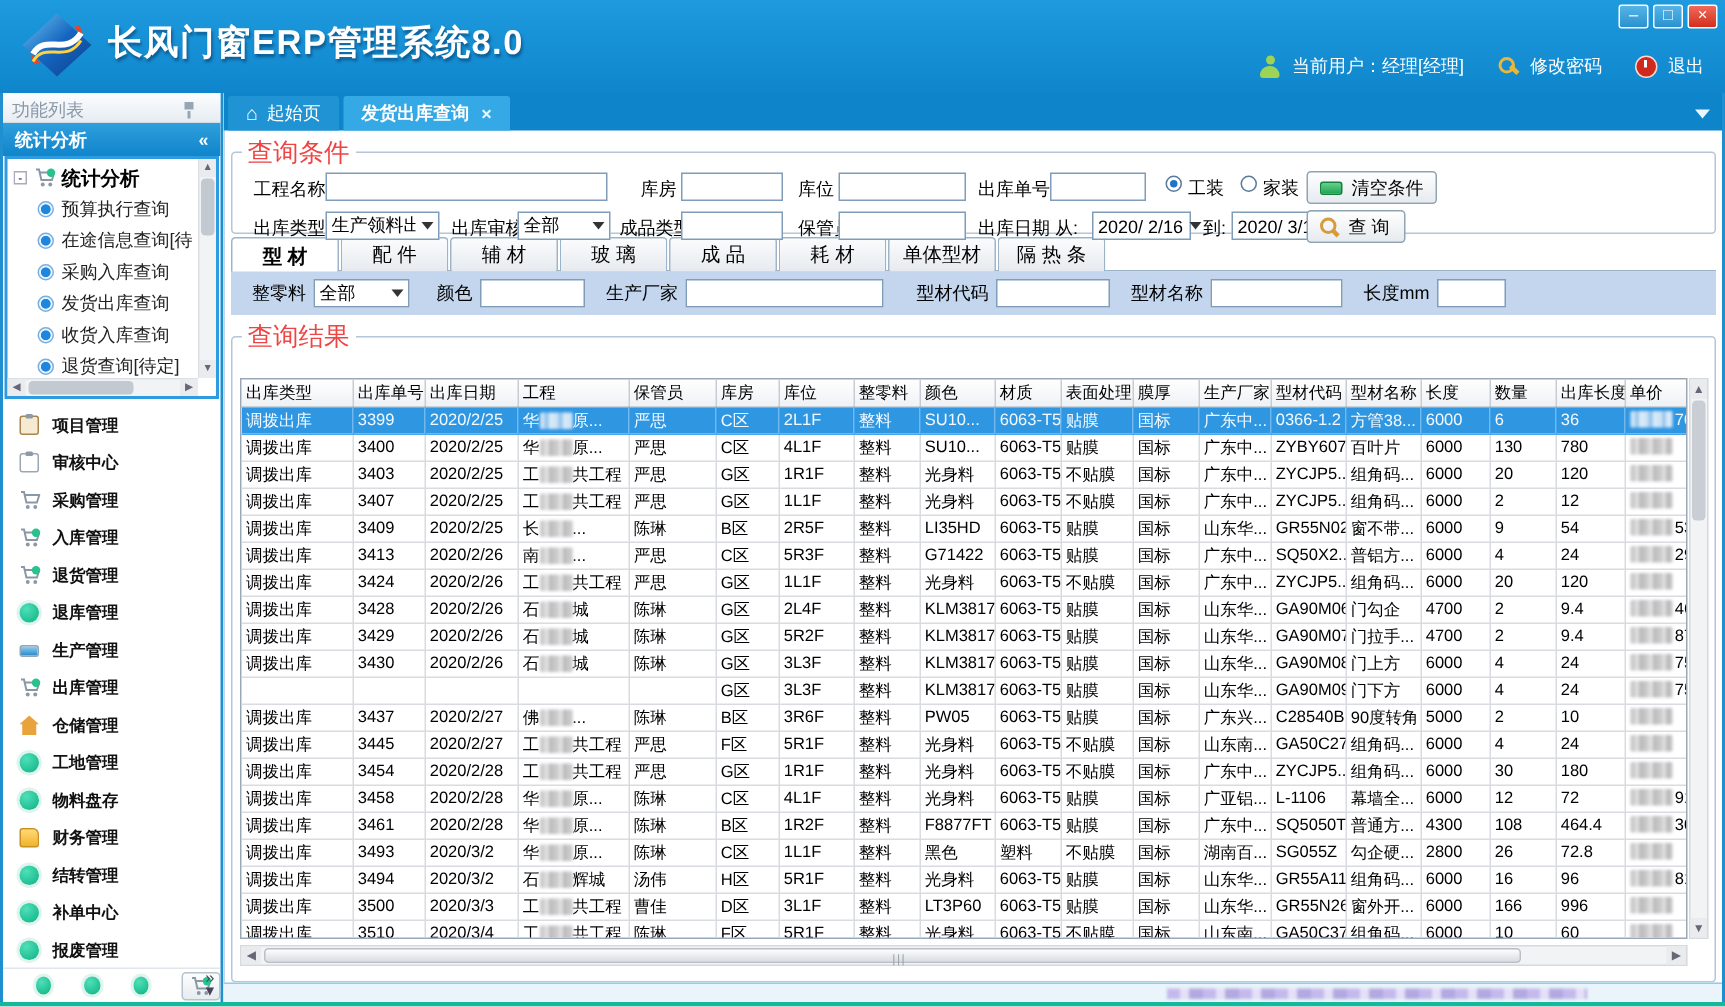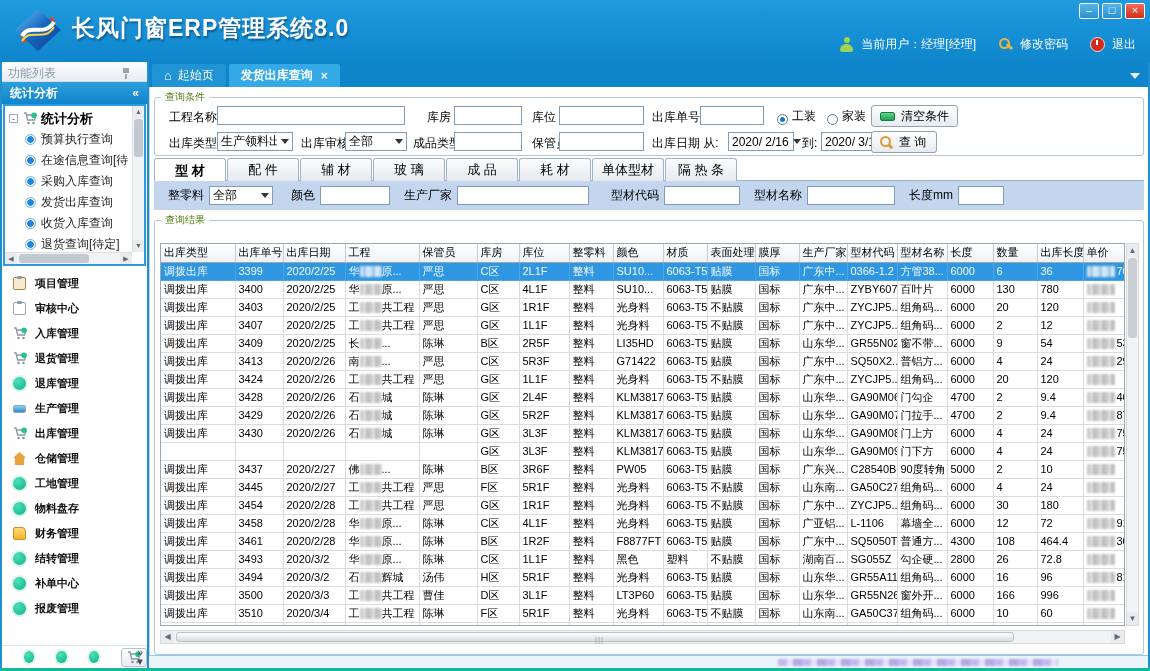--- a/index.html
+++ b/index.html
@@ -64,27 +64,27 @@
   
   .main{flex:1;display:flex;flex-direction:column;background:#fff;overflow:hidden}
   .tabbar{height:25px;background:#0e84ca;display:flex;align-items:flex-end;position:relative;flex:none}
   .tab{height:23px;padding:0 12px;color:#fff;font-size:12px;display:flex;align-items:center;gap:6px;background:#1f93d3;margin-left:3px;border-radius:2px 2px 0 0;cursor:default;white-space:nowrap}
   .tab.active{background:#35a9e6;font-weight:bold}
   .tab-home-g{font-size:13px;line-height:13px}
   .tab-close{font-size:12px;opacity:.9;margin-left:2px}
   .tab-caret{position:absolute;right:8px;bottom:8px;width:0;height:0;border-left:5px solid transparent;border-right:5px solid transparent;border-top:6px solid #eaf5fc}
   .content{flex:1;padding:3px 4px 0 4px;display:flex;flex-direction:column;border-left:1px solid #bcd6ec;overflow:hidden}
   fieldset{border:1px solid #b4c6d8;border-radius:3px;background:#fff}
-  legend{font-size:10px;color:#4d7c0f;padding:0 4px;margin-left:6px}
+  legend{font-size:17px;color:#ef4444;padding:0 4px;margin-left:6px}
   .fs-query{height:66px;position:relative;flex:none}
   .lab{position:absolute;font-size:12px;color:#000;white-space:nowrap}
   .inp{position:absolute;height:19px;border:1px solid #7f9db9;background:#fff;font-size:12px;padding:0 3px}
   .combo{position:absolute;height:19px;border:1px solid #7f9db9;background:#fff;font-size:12px;display:flex;align-items:center;justify-content:space-between;padding:0 3px;cursor:default;white-space:nowrap}
   .dd{width:0;height:0;border-left:4px solid transparent;border-right:4px solid transparent;border-top:5px solid #333;margin-left:4px;flex:none}
-  .radio{position:absolute;display:flex;align-items:flex-end;gap:4px;font-size:12px;cursor:default}
+  .radio{position:absolute;display:flex;align-items:flex-start;gap:4px;font-size:12px;cursor:default}
   .rdot{width:11px;height:11px;border-radius:50%;border:1px solid #5a7a9a;background:#fff;position:relative}
   .rdot.on::before{content:"";position:absolute;inset:2px;border-radius:50%;background:#1d74c8}
   .btn{position:absolute;height:22px;border:1px solid #8fa3b5;border-radius:3px;background:linear-gradient(#fefefe,#e7ebef);font-size:12px;display:flex;align-items:center;gap:6px;padding:0 8px;cursor:default;white-space:nowrap}
   .ic-clear{width:15px;height:9px;background:linear-gradient(#66d08c,#1fa455);border:1px solid #14803e;border-radius:2px}
   .ic-mag{width:13px;height:13px;position:relative}
   .ic-mag::before{content:"";position:absolute;left:0;top:0;width:7px;height:7px;border:2px solid #d89b3a;border-radius:50%}
   .ic-mag::after{content:"";position:absolute;left:8px;top:9px;width:5px;height:2.5px;background:#d89b3a;transform:rotate(45deg)}
   
   .mat-tabs{height:23px;display:flex;margin-top:2px;border-bottom:1px solid #9db4c8;flex:none}
   .mtab{height:23px;padding:0 4px;min-width:72px;display:flex;align-items:center;justify-content:center;font-size:13px;color:#000;background:linear-gradient(#fbfcfd,#e6eaef);border:1px solid #9db4c8;border-bottom:none;border-radius:3px 3px 0 0;margin-right:1px;cursor:default;white-space:nowrap}
@@ -225,20 +225,28 @@
           </div>
           <div class="menu-item">
             <span class="ic ic-clip w"></span>
             <span>审核中心</span>
           </div>
           <div class="menu-item">
             <span class="ic"><svg width="14" height="13" viewBox="0 0 14 13">
                 <path d="M1 1h2l1.6 7h7l1.6-5H4" fill="none" stroke="#8a97a5" stroke-width="1.3"></path>
                 <circle cx="5.5" cy="11" r="1.3" fill="#8a97a5"></circle>
                 <circle cx="10.5" cy="11" r="1.3" fill="#8a97a5"></circle>
+              </svg></span>
+            <span>采购管理</span>
+          </div>
+          <div class="menu-item">
+            <span class="ic"><svg width="14" height="13" viewBox="0 0 14 13">
+                <path d="M1 1h2l1.6 7h7l1.6-5H4" fill="none" stroke="#8a97a5" stroke-width="1.3"></path>
+                <circle cx="5.5" cy="11" r="1.3" fill="#8a97a5"></circle>
+                <circle cx="10.5" cy="11" r="1.3" fill="#8a97a5"></circle>
                 <circle cx="11" cy="3.2" r="2.8" fill="#27c28f"></circle>
               </svg></span>
             <span>入库管理</span>
           </div>
           <div class="menu-item">
             <span class="ic"><svg width="14" height="13" viewBox="0 0 14 13">
                 <path d="M1 1h2l1.6 7h7l1.6-5H4" fill="none" stroke="#8a97a5" stroke-width="1.3"></path>
                 <circle cx="5.5" cy="11" r="1.3" fill="#8a97a5"></circle>
                 <circle cx="10.5" cy="11" r="1.3" fill="#8a97a5"></circle>
                 <circle cx="11" cy="3.2" r="2.8" fill="#27c28f"></circle>

